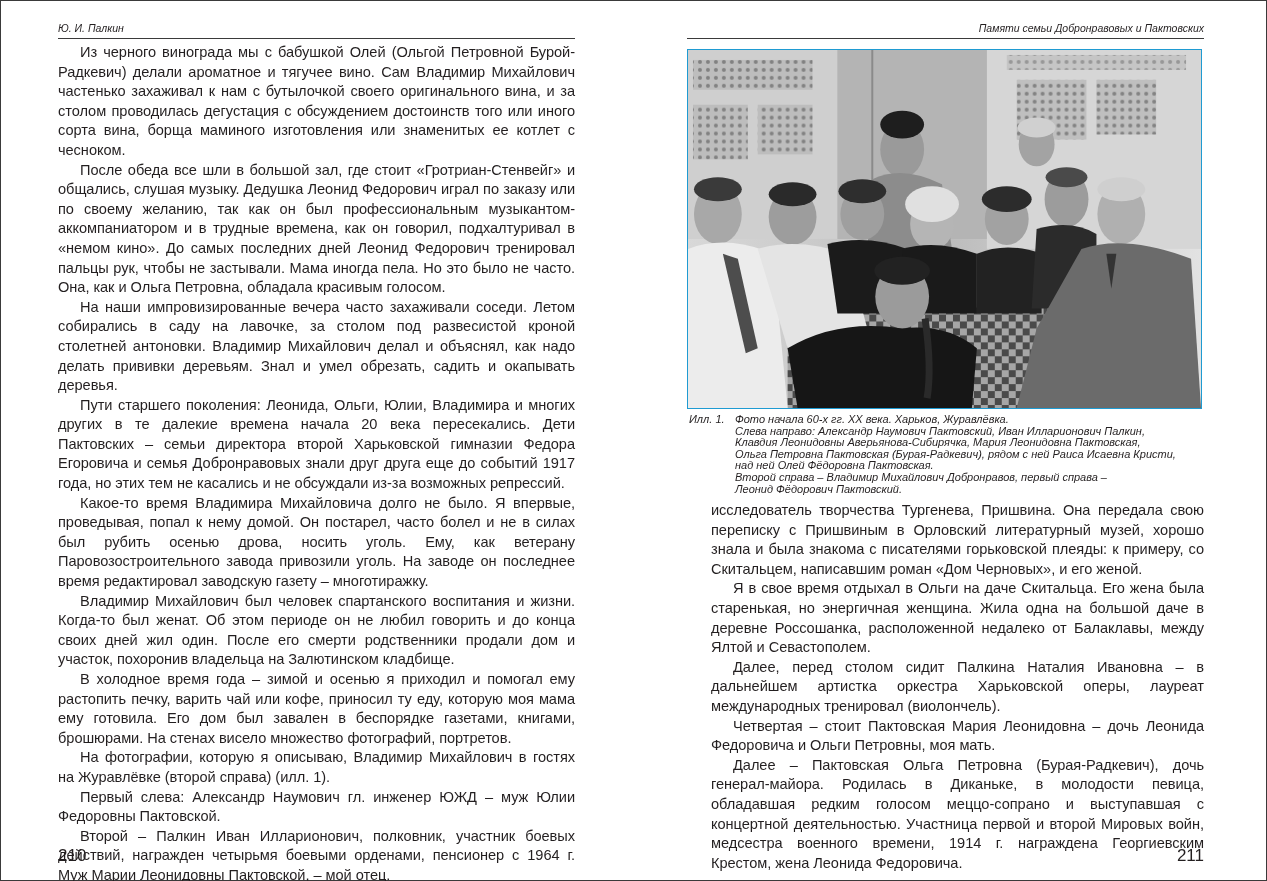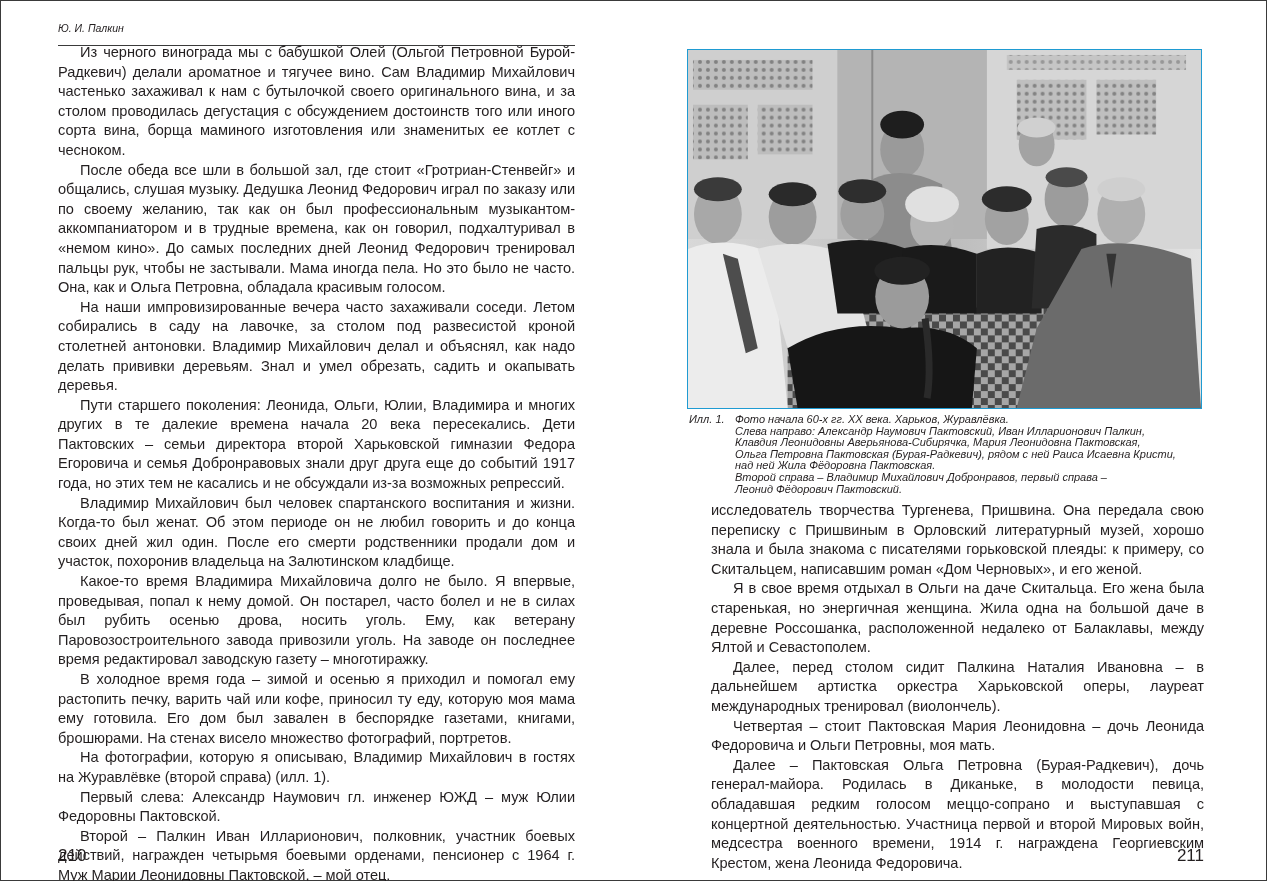--- a/index.html
+++ b/index.html
@@ -10,21 +10,21 @@
   .spread {
     position: absolute; left: 0; top: 0; width: 1265px; height: 879px;
     border: 1px solid #3a3a3a; background: #fff;
   }
   .page { position: absolute; top: 0; height: 879px; }
   .page.left { left: 57px; width: 517px; }
   .page.right { left: 686px; width: 517px; }
   .running-head {
     position: absolute; top: 21px; left: 0; right: 0;
     font-size: 10.5px; font-style: italic; color: #231f20;
-    padding-bottom: 10px; border-bottom: 1.3px solid #3a3a3a; line-height: 13px;
+    padding-bottom: 3px; border-bottom: 1.3px solid #3a3a3a; line-height: 13px;
   }
   .running-head.right-align { text-align: right; }
   .body-text {
     position: absolute; left: 0; right: 0;
     font-size: 14.6px; line-height: 19.6px; text-align: justify;
     letter-spacing: -0.05px;
   }
   .left .body-text { top: 42px; }
   .right .body-text { top: 500px; margin-left: 24px; }
   .body-text p { margin: 0; text-indent: 22px; }
@@ -53,32 +53,33 @@
 
 <div class="spread">
 
   <div class="page left">
     <div class="running-head">Ю. И. Палкин</div>
     <div class="body-text">
       <p>Из черного винограда мы с бабушкой Олей (Ольгой Петровной Бурой-Радкевич) делали ароматное и тягучее вино. Сам Владимир Михайлович частенько захаживал к нам с бутылочкой своего оригинального вина, и за столом проводилась дегустация с обсуждением достоинств того или иного сорта вина, борща маминого изготовления или знаменитых ее котлет с чесноком.</p>
       <p>После обеда все шли в большой зал, где стоит «Гротриан-Стенвейг» и общались, слушая музыку. Дедушка Леонид Федорович играл по заказу или по своему желанию, так как он был профессиональным музыкантом-аккомпаниатором и в трудные времена, как он говорил, подхалтуривал в «немом кино». До самых последних дней Леонид Федорович тренировал пальцы рук, чтобы не застывали. Мама иногда пела. Но это было не часто. Она, как и Ольга Петровна, обладала красивым голосом.</p>
       <p>На наши импровизированные вечера часто захаживали соседи. Летом собирались в саду на лавочке, за столом под развесистой кроной столетней антоновки. Владимир Михайлович делал и объяснял, как надо делать прививки деревьям. Знал и умел обрезать, садить и окапывать деревья.</p>
       <p>Пути старшего поколения: Леонида, Ольги, Юлии, Владимира и многих других в те далекие времена начала 20 века пересекались. Дети Пактовских – семьи директора второй Харьковской гимназии Федора Егоровича и семья Добронравовых знали друг друга еще до событий 1917 года, но этих тем не касались и не обсуждали из-за возможных репрессий.</p>
+      <p>Какое-то время Владимира Михайловича долго не было. Я впервые, проведывая, попал к нему домой. Он постарел, часто болел и не в силах был рубить осенью дрова, носить уголь. Ему, как ветерану Паровозостроительного завода привозили уголь. На заводе он последнее время редактировал заводскую газету – многотиражку.</p>
       <p>Владимир Михайлович был человек спартанского воспитания и жизни. Когда-то был женат. Об этом периоде он не любил говорить и до конца своих дней жил один. После его смерти родственники продали дом и участок, похоронив владельца на Залютинском кладбище.</p>
-      <p>Какое-то время Владимира Михайловича долго не было. Я впервые, проведывая, попал к нему домой. Он постарел, часто болел и не в силах был рубить осенью дрова, носить уголь. Ему, как ветерану Паровозостроительного завода привозили уголь. На заводе он последнее время редактировал заводскую газету – многотиражку.</p>
       <p>В холодное время года – зимой и осенью я приходил и помогал ему растопить печку, варить чай или кофе, приносил ту еду, которую моя мама ему готовила. Его дом был завален в беспорядке газетами, книгами, брошюрами. На стенах висело множество фотографий, портретов.</p>
       <p>На фотографии, которую я описываю, Владимир Михайлович в гостях на Журавлёвке (второй справа) (илл. 1).</p>
       <p>Первый слева: Александр Наумович гл. инженер ЮЖД – муж Юлии Федоровны Пактовской.</p>
       <p>Второй – Палкин Иван Илларионович, полковник, участник боевых действий, награжден четырьмя боевыми орденами, пенсионер с 1964 г. Муж Марии Леонидовны Пактовской, – мой отец.</p>
 
     </div>
     <div class="folio">210</div>
   </div>
 
   <div class="page right">
+    <div class="running-head right-align">Памяти семьи Добронравовых и Пактовских</div>
 
     <div class="figure">
       <svg viewBox="0 0 515 360" preserveAspectRatio="none">
         <defs>
           <pattern id="lace" width="8" height="8" patternUnits="userSpaceOnUse">
             <rect width="8" height="8" fill="#b9b9b9"></rect>
             <circle cx="4" cy="4" r="2" fill="#6d6d6d"></circle>
           </pattern>
           <pattern id="cloth" width="14" height="14" patternUnits="userSpaceOnUse">
             <rect width="14" height="14" fill="#a6a6a6"></rect>
@@ -151,21 +152,21 @@
       </svg>
     </div>
 
     <div class="caption">
       <div class="cap-label">Илл. 1.</div>
       <div class="cap-lines">
         <div>Фото начала 60-х гг. XX века. Харьков, Журавлёвка.</div>
         <div>Слева направо: Александр Наумович Пактовский, Иван Илларионович Палкин,</div>
         <div>Клавдия Леонидовны Аверьянова-Сибирячка, Мария Леонидовна Пактовская,</div>
         <div>Ольга Петровна Пактовская (Бурая-Радкевич), рядом с ней Раиса Исаевна Кристи,</div>
-        <div>над ней Жила Фёдоровна Пактовская.</div>
+        <div>над ней Олей Фёдоровна Пактовская.</div>
         <div>Второй справа – Владимир Михайлович Добронравов, первый справа –</div>
         <div>Леонид Фёдорович Пактовский.</div>
       </div>
     </div>
 
     <div class="body-text">
       <p class="noindent">исследователь творчества Тургенева, Пришвина. Она передала свою переписку с Пришвиным в Орловский литературный музей, хорошо знала и была знакома с писателями горьковской плеяды: к примеру, со Скитальцем, написавшим роман «Дом Черновых», и его женой.</p>
       <p>Я в свое время отдыхал в Ольги на даче Скитальца. Его жена была старенькая, но энергичная женщина. Жила одна на большой даче в деревне Россошанка, расположенной недалеко от Балаклавы, между Ялтой и Севастополем.</p>
       <p>Далее, перед столом сидит Палкина Наталия Ивановна – в дальнейшем артистка оркестра Харьковской оперы, лауреат международных тренировал (виолончель).</p>
       <p>Четвертая – стоит Пактовская Мария Леонидовна – дочь Леонида Федоровича и Ольги Петровны, моя мать.</p>

